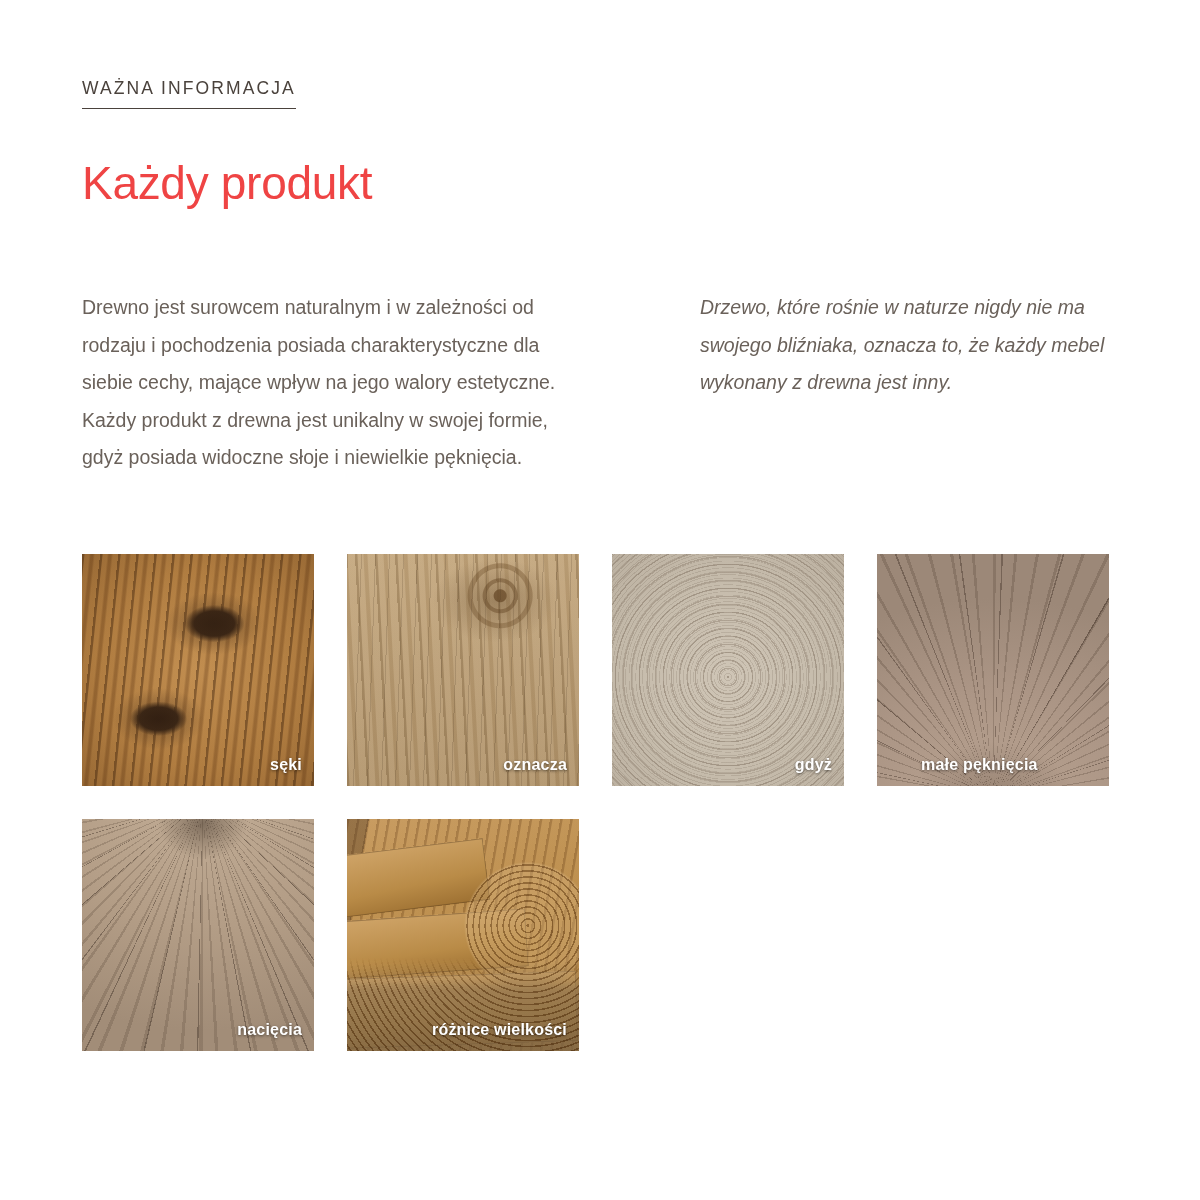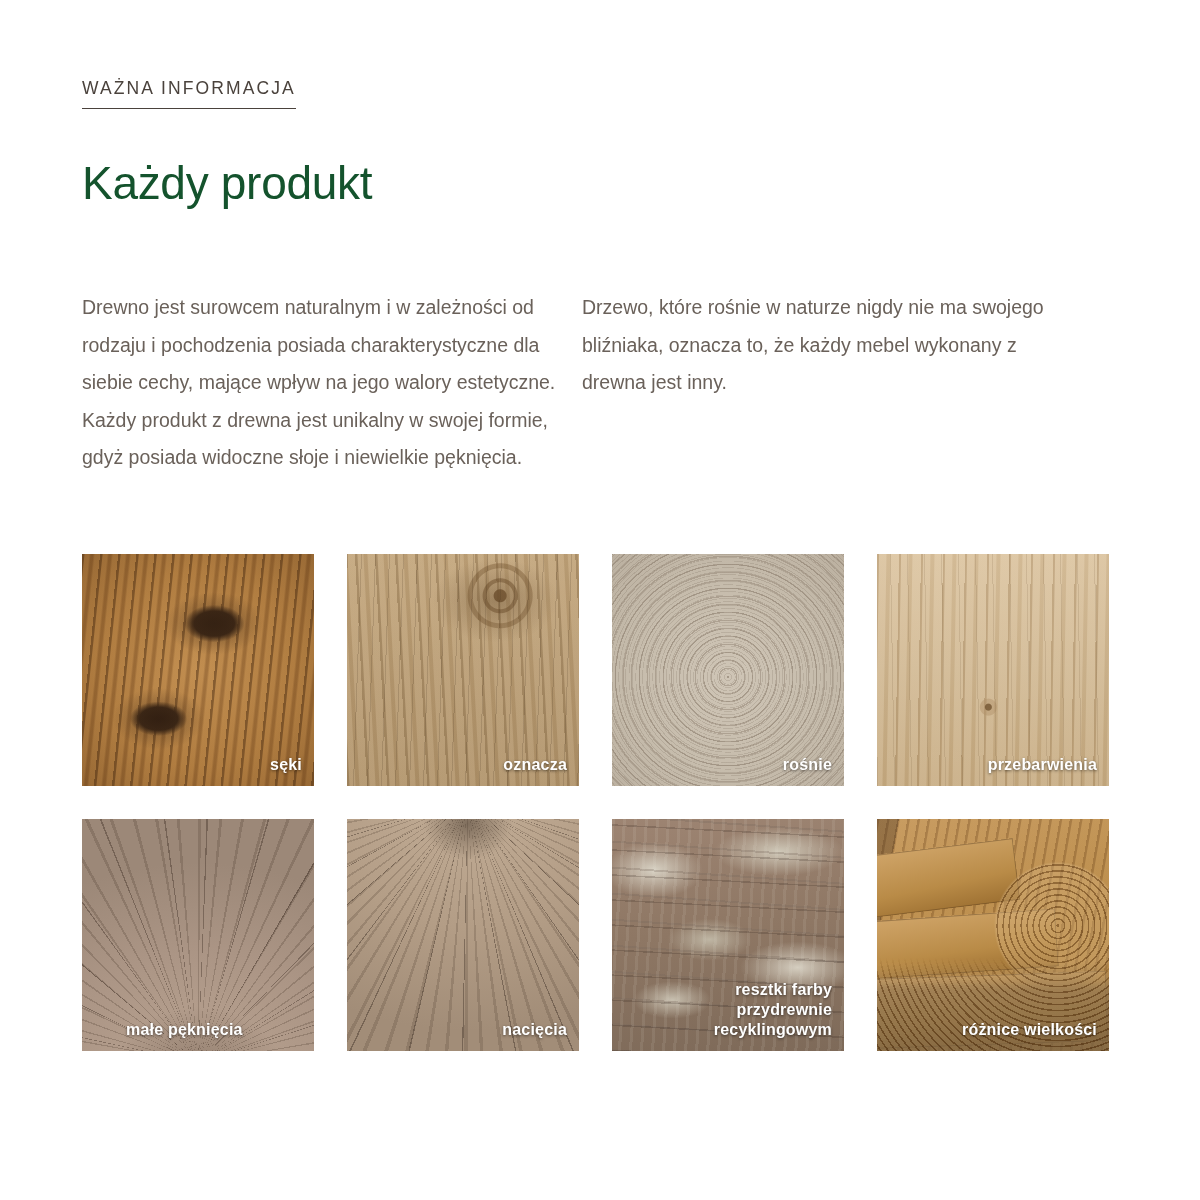--- a/index.html
+++ b/index.html
@@ -32,38 +32,39 @@
     padding-bottom: 9px;
     border-bottom: 1.6px solid #4a423c;
     margin: 0 0 44px 0;
   }
 
   
   .headline {
     font-size: 46px;
     line-height: 1.32;
     font-weight: 400;
-    color: #14532d;
+    color: #ef4444;
     margin: 0 0 56px 0;
     letter-spacing: -0.3px;
   }
   .headline .line { display: block; }
 
   
   .columns {
     display: flex;
+    gap: 118px;
     margin-bottom: 58px;
   }
   .col {
     font-size: 19.5px;
     line-height: 1.92;
     color: #6a615a;
     max-width: 500px;
   }
-  .col.right { max-width: 470px; }
+  .col.right { max-width: 470px; font-style: italic; }
 
   
   .grid {
     display: grid;
     grid-template-columns: repeat(4, 232px);
     grid-auto-rows: 232px;
     column-gap: 33px;
     row-gap: 33px;
   }
   .tile {
@@ -271,44 +272,34 @@
       <div class="caption">sęki</div>
     </div>
 
     <div class="tile">
       <div class="tex t-ubytki"></div>
       <div class="caption">oznacza</div>
     </div>
 
     <div class="tile">
       <div class="tex t-sloje"></div>
-      <div class="caption">rośnie</div>
-    </div>
-
-    <div class="tile">
-      <div class="tex t-przeb"></div>
-      <div class="caption">przebarwienia</div>
-    </div>
+      <div class="caption">gdyż</div>
+    </div>
+
 
     <div class="tile">
       <div class="tex t-male"></div>
       <div class="caption left">małe pęknięcia</div>
     </div>
 
     <div class="tile">
       <div class="tex t-nac"></div>
       <div class="caption">nacięcia</div>
     </div>
 
-    <div class="tile">
-      <div class="tex t-farba"></div>
-      <div class="caption" style="white-space:pre-line">resztki farby
-przydrewnie
-recyklingowym</div>
-    </div>
 
     <div class="tile">
       <div class="tex t-rozn">
         <div class="beam" style="left:-10px; top:28px; width:150px; height:62px; transform:rotate(-7deg);"></div>
         <div class="beam" style="left:-10px; top:96px; width:190px; height:58px; transform:rotate(-4deg);"></div>
         <div class="beam" style="left:-10px; top:156px; width:240px; height:70px; transform:rotate(-2deg);"></div>
       </div>
       <div class="caption">różnice wielkości</div>
     </div>
 

